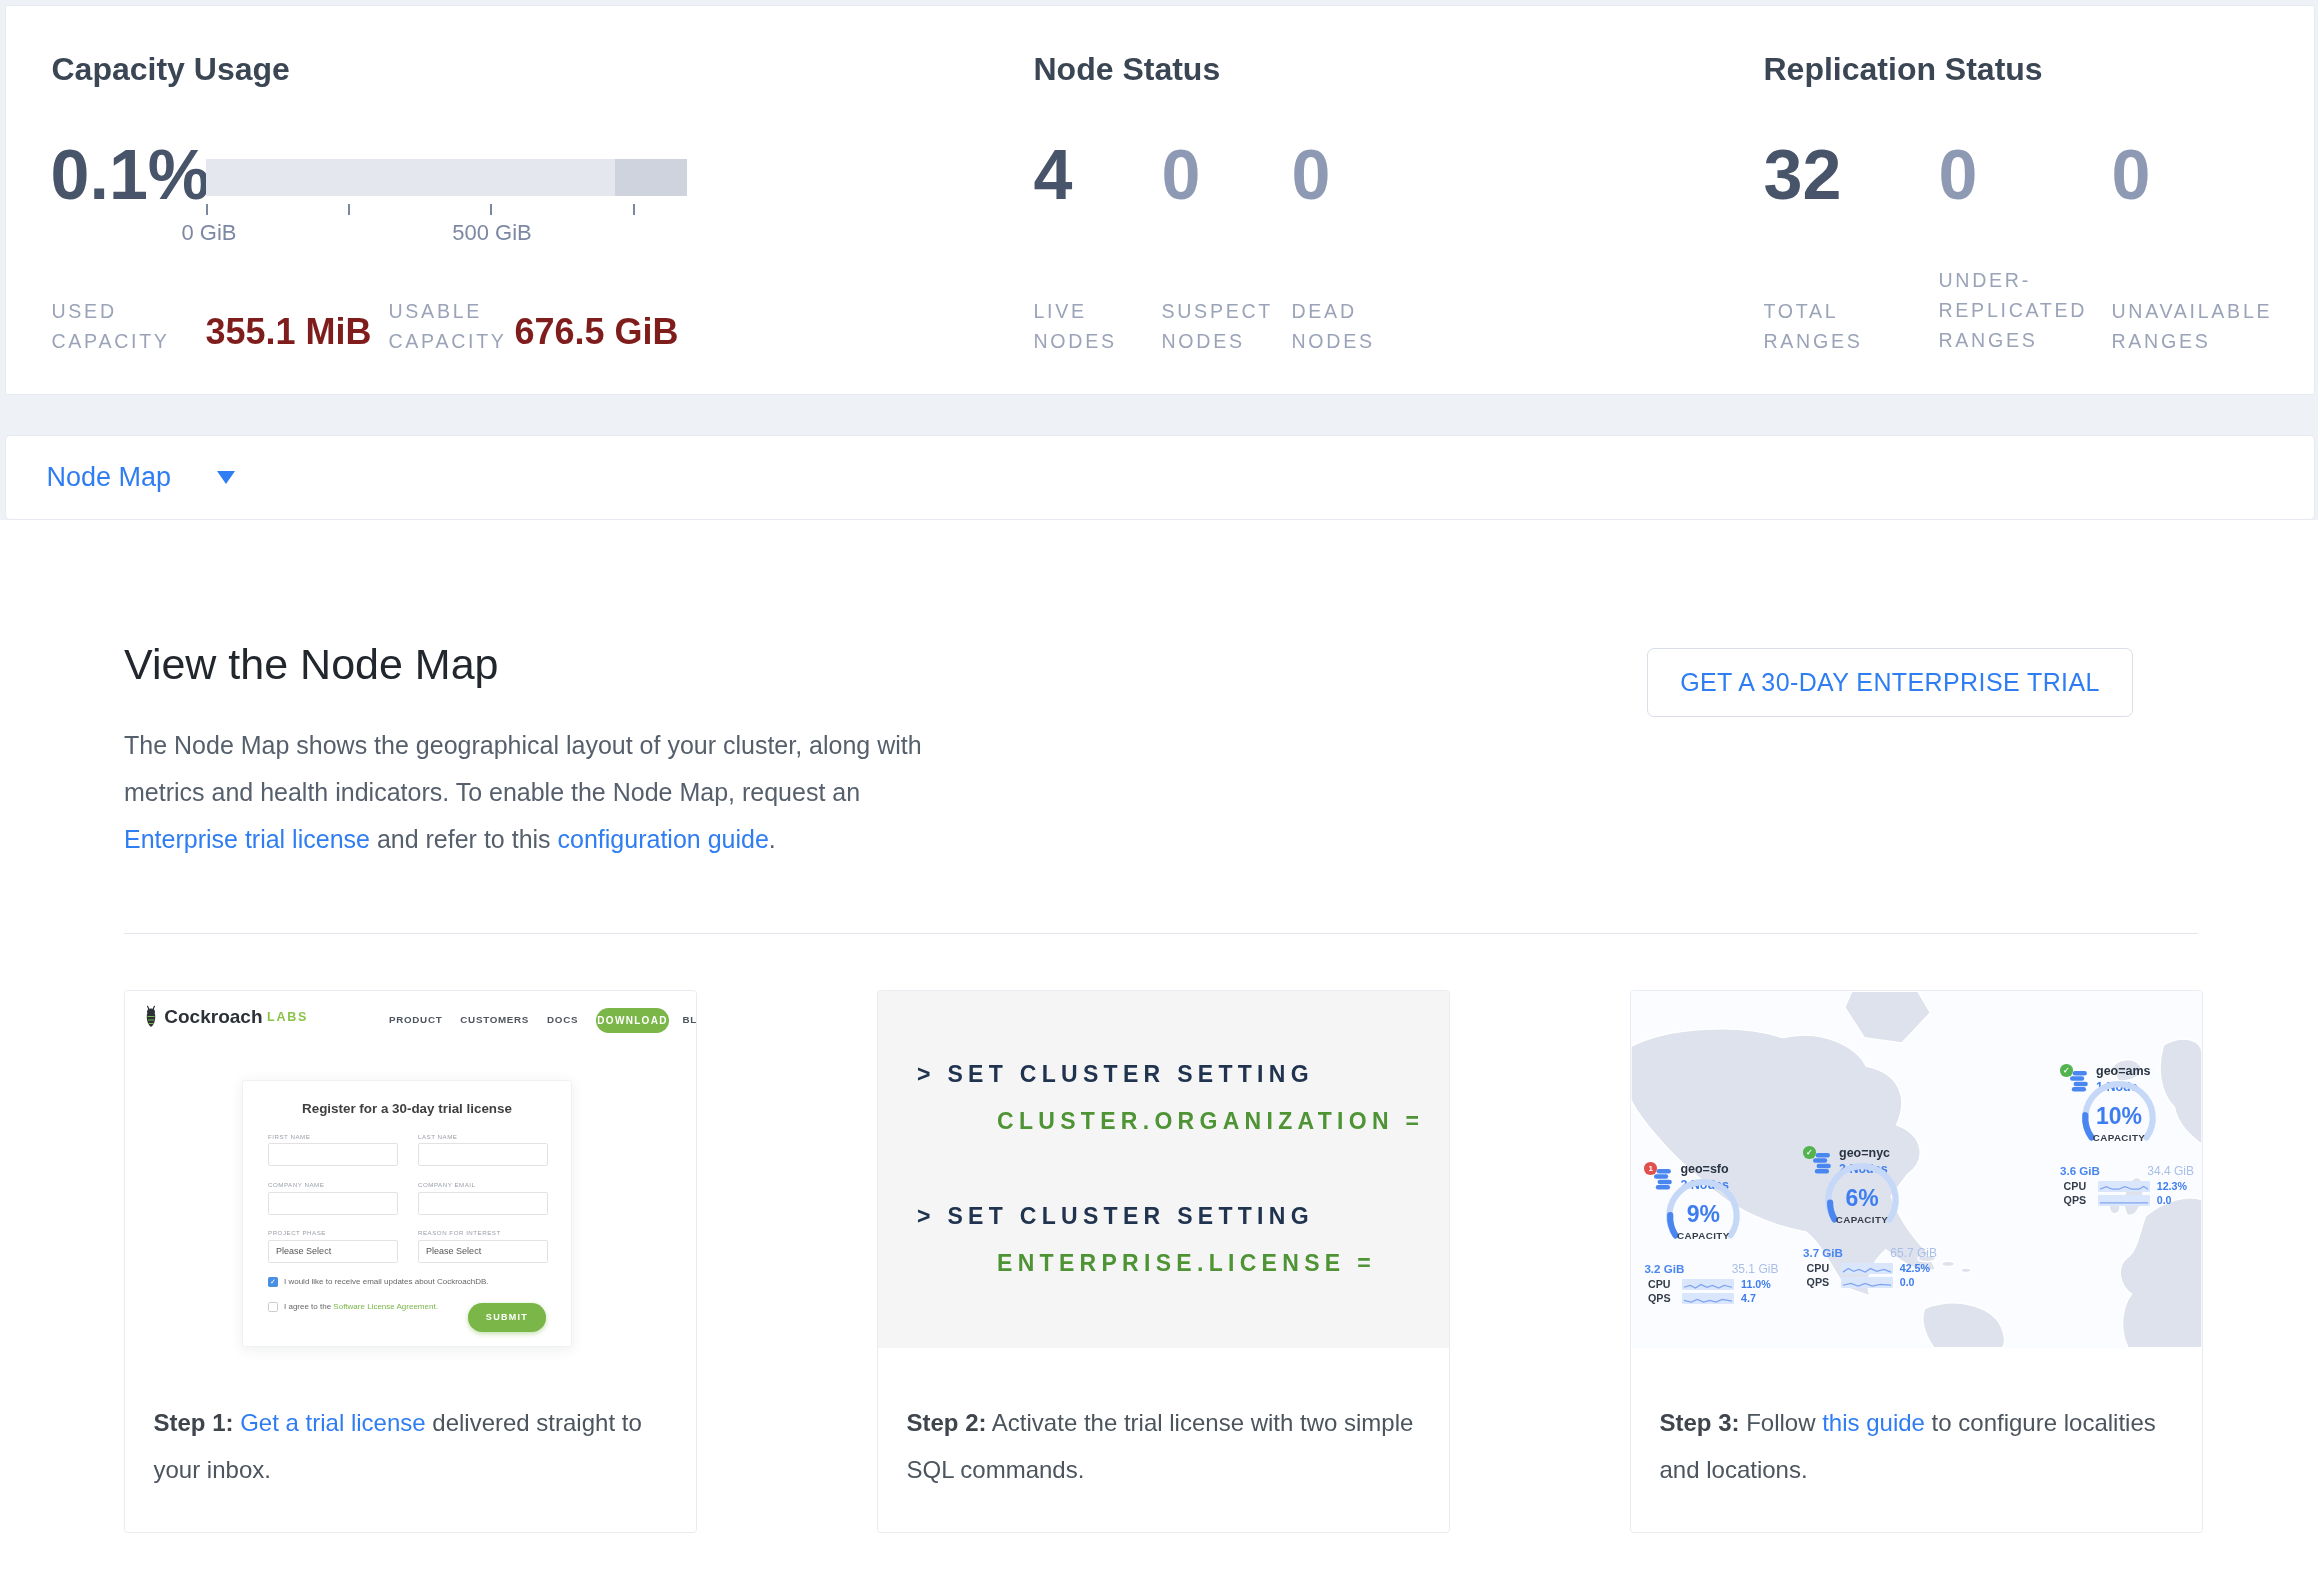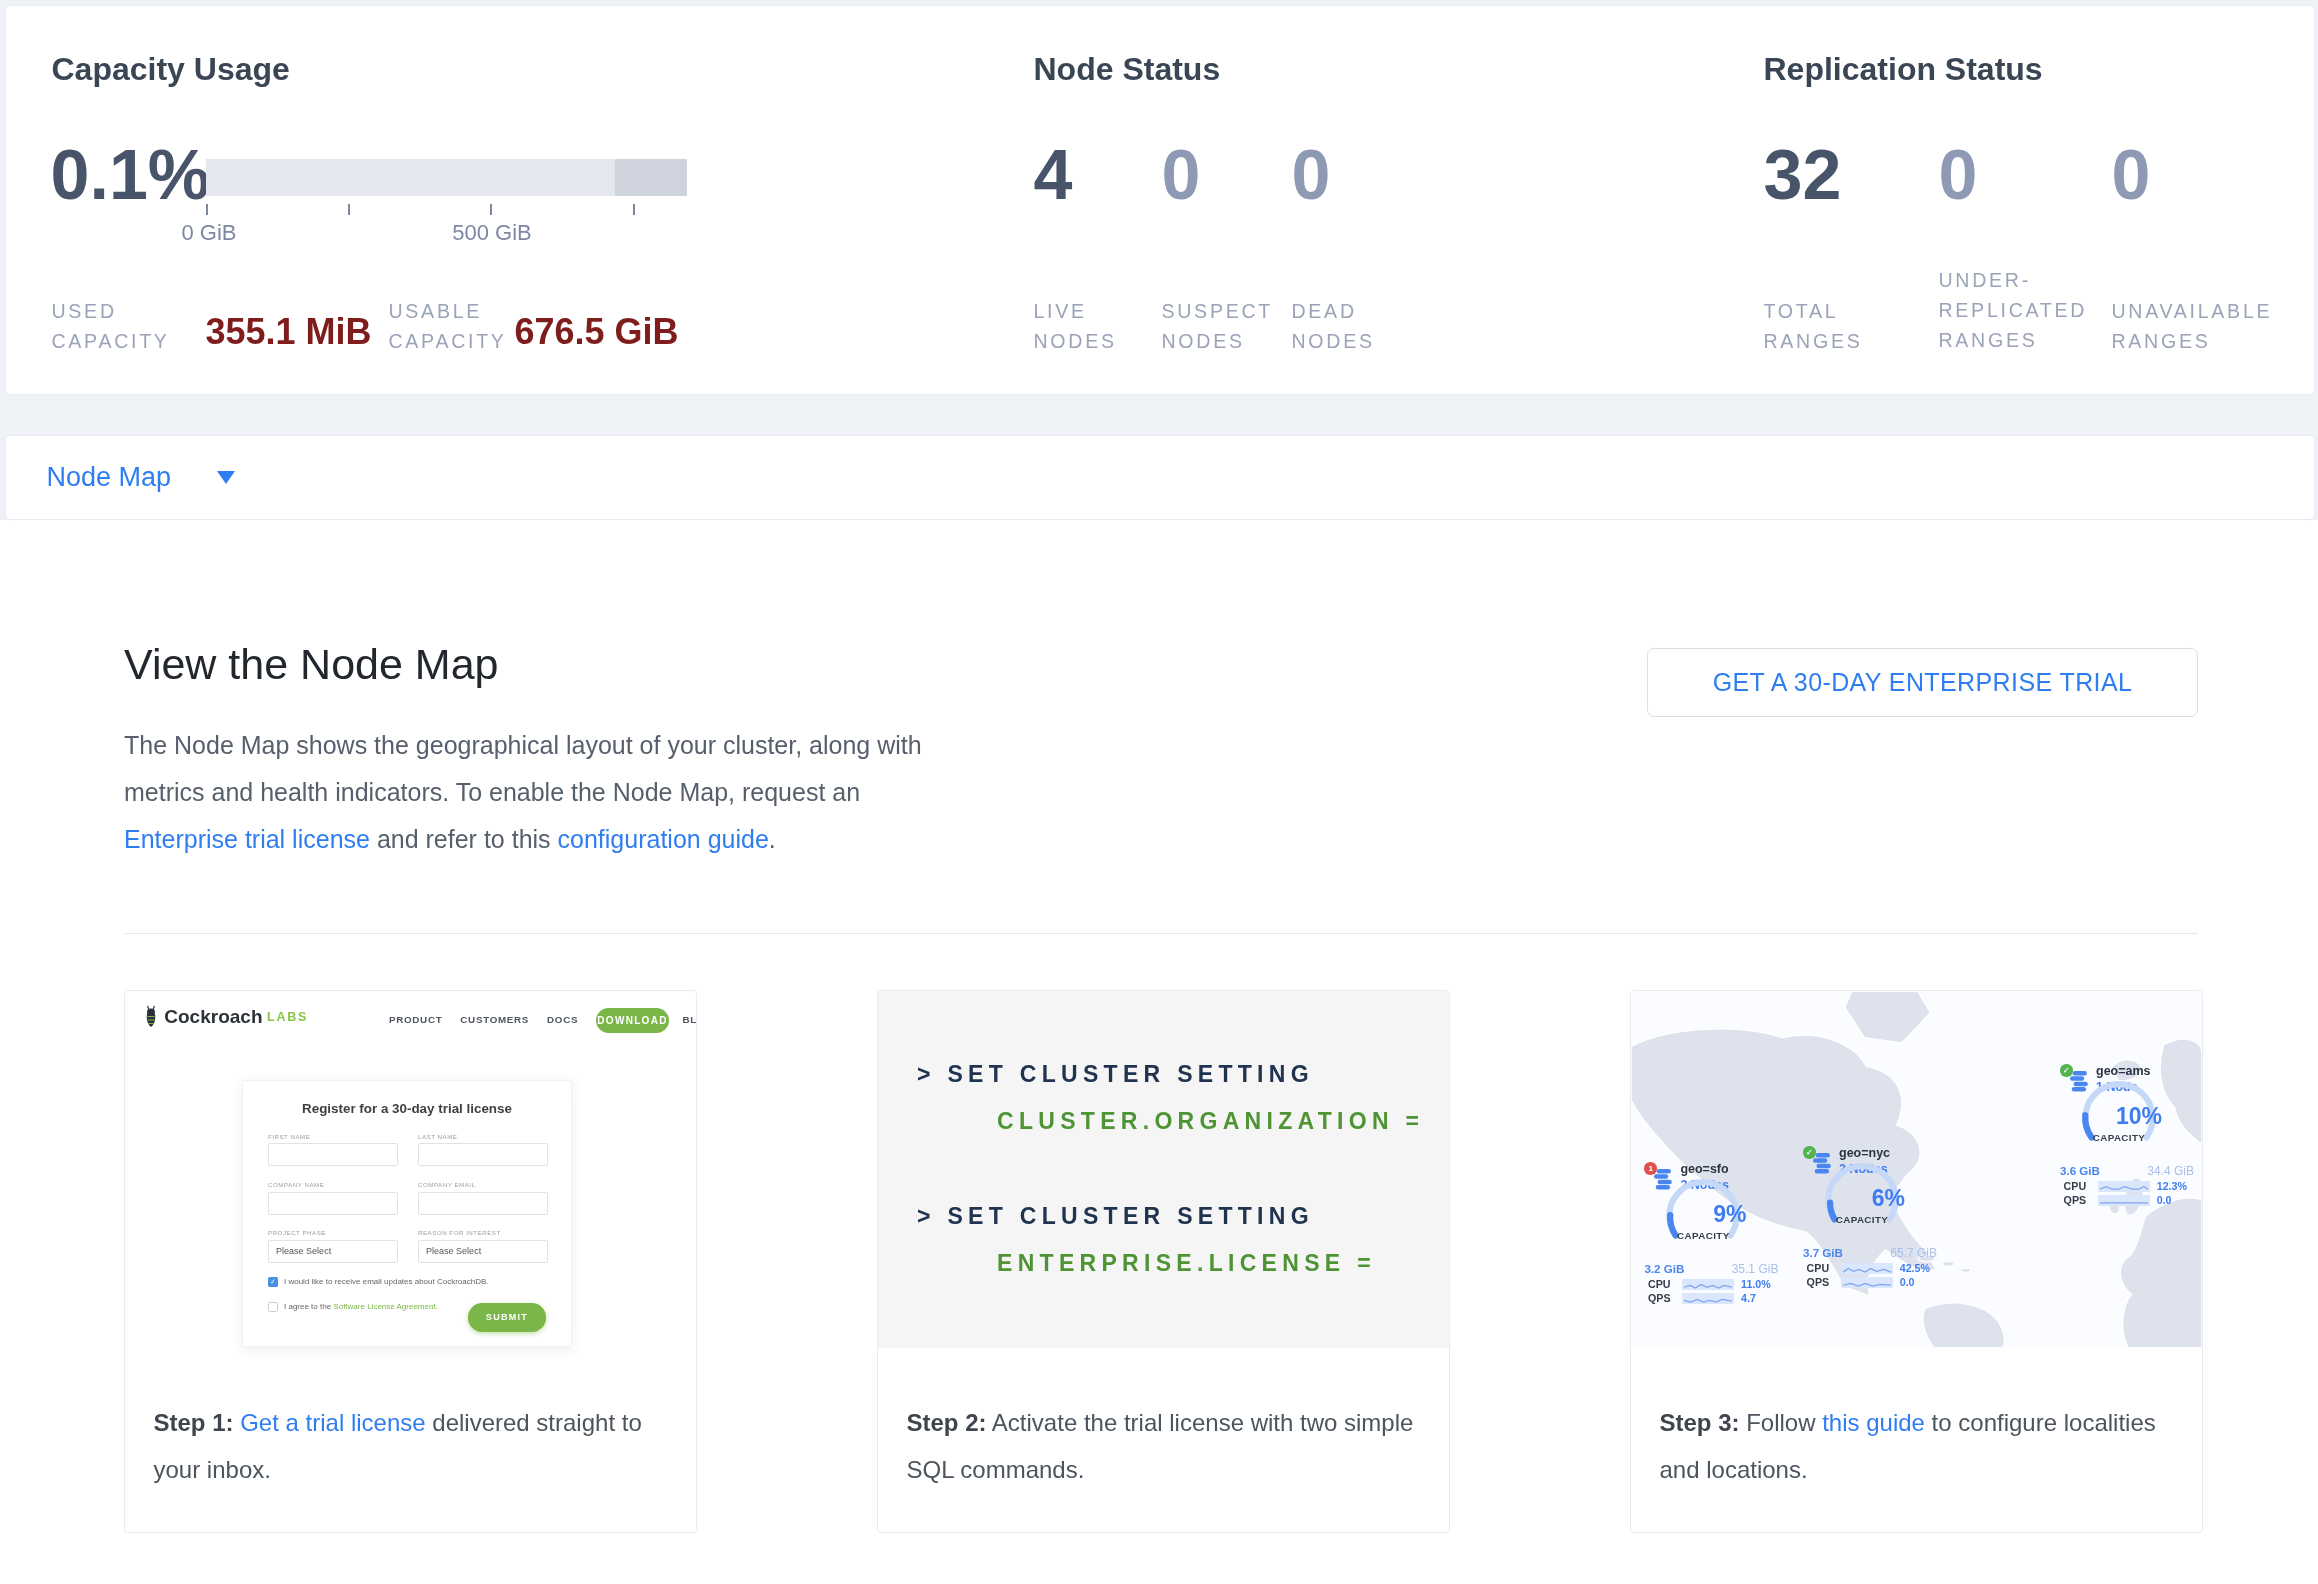--- a/index.html
+++ b/index.html
@@ -45,21 +45,21 @@
     display:inline-block; margin-left:46px; width:0; height:0;
     border-left:9.8px solid transparent; border-right:9.8px solid transparent;
     border-top:13.4px solid #2f7df2;
   }
   
   .lower { position:absolute; left:0; right:0; top:520px; bottom:0; background:#fff; }
   .page-h1 { position:absolute; left:124px; top:120px; font-size:43px; font-weight:500; color:#22272e; }
   .intro { position:absolute; left:124px; top:202px; width:847px; font-size:25px; line-height:47px; color:#565f6c; }
   a.link { color:#2f7df2; text-decoration:none; cursor:pointer; }
   .trial-btn {
-    position:absolute; left:1647px; top:128px; width:551px; height:69px;
+    position:absolute; left:1647px; top:128px; width:486px; height:69px;
     background:#fff; border:1.8px solid #d9dee8; border-radius:7.1px;
     display:flex; align-items:center; justify-content:center;
     font-size:25px; font-weight:500; letter-spacing:0.4px; color:#2f7df2; cursor:pointer;
   }
   .divider { position:absolute; left:124px; top:413px; width:2074px; height:0.9px; background:#e4e7ed; }
   
   .card {
     position:absolute; top:470px; width:573px; height:543px;
     background:#fff; border:0.9px solid #e8ebf0; border-radius:3.6px; overflow:hidden;
   }
@@ -110,21 +110,21 @@
   .map-pane { position:absolute; left:0; top:0; width:571px; height:357px; background:#fbfcff; }
   .geo-node { position:absolute; width:143px; }
   .geo-dot { position:absolute; left:0; top:0; width:12.5px; height:12.5px; border-radius:50%;
     color:#fff; font-size:8px; font-weight:700; display:flex; align-items:center; justify-content:center; }
   .geo-dot.ok { background:#52b34f; }
   .geo-dot.error { background:#e0504c; }
   .geo-db { position:absolute; left:9.8px; top:7.1px; }
   .geo-name { position:absolute; left:36px; top:0; font-size:12.5px; font-weight:700; color:#2b3442; white-space:nowrap; }
   .geo-count { position:absolute; left:36px; top:16px; font-size:12.5px; font-weight:700; color:#3e7df0; white-space:nowrap; }
   .geo-gauge { position:absolute; left:16px; top:14.3px; }
-  .geo-pct { position:absolute; left:16px; top:39px; width:86px; text-align:right;
+  .geo-pct { position:absolute; left:16px; top:39px; width:86px; text-align:center;
     font-size:23px; font-weight:700; color:#3e7df0; }
   .geo-cap { position:absolute; left:16px; top:68px; width:86px; text-align:center;
     font-size:9.8px; font-weight:700; letter-spacing:0.4px; color:#333c49; }
   .geo-range { position:absolute; left:0; top:80px; width:134px; display:flex; justify-content:space-between; }
   .geo-range .used { font-size:11.6px; font-weight:700; color:#4a86f0; }
   .geo-range .total { font-size:12px; color:#a9bfe8; }
   .geo-metric { position:absolute; left:3.6px; width:134px; height:12.5px; display:flex; align-items:center; }
   .geo-metric .m-label { width:34px; font-size:10.7px; font-weight:700; color:#333c49; }
   .geo-metric .spark { width:52px; height:10.7px; background:#d9e6fb; border-radius:0.9px; margin-right:7.1px; position:relative; overflow:hidden; }
   .geo-metric .m-val { font-size:10.7px; font-weight:700; color:#3e7df0; }

